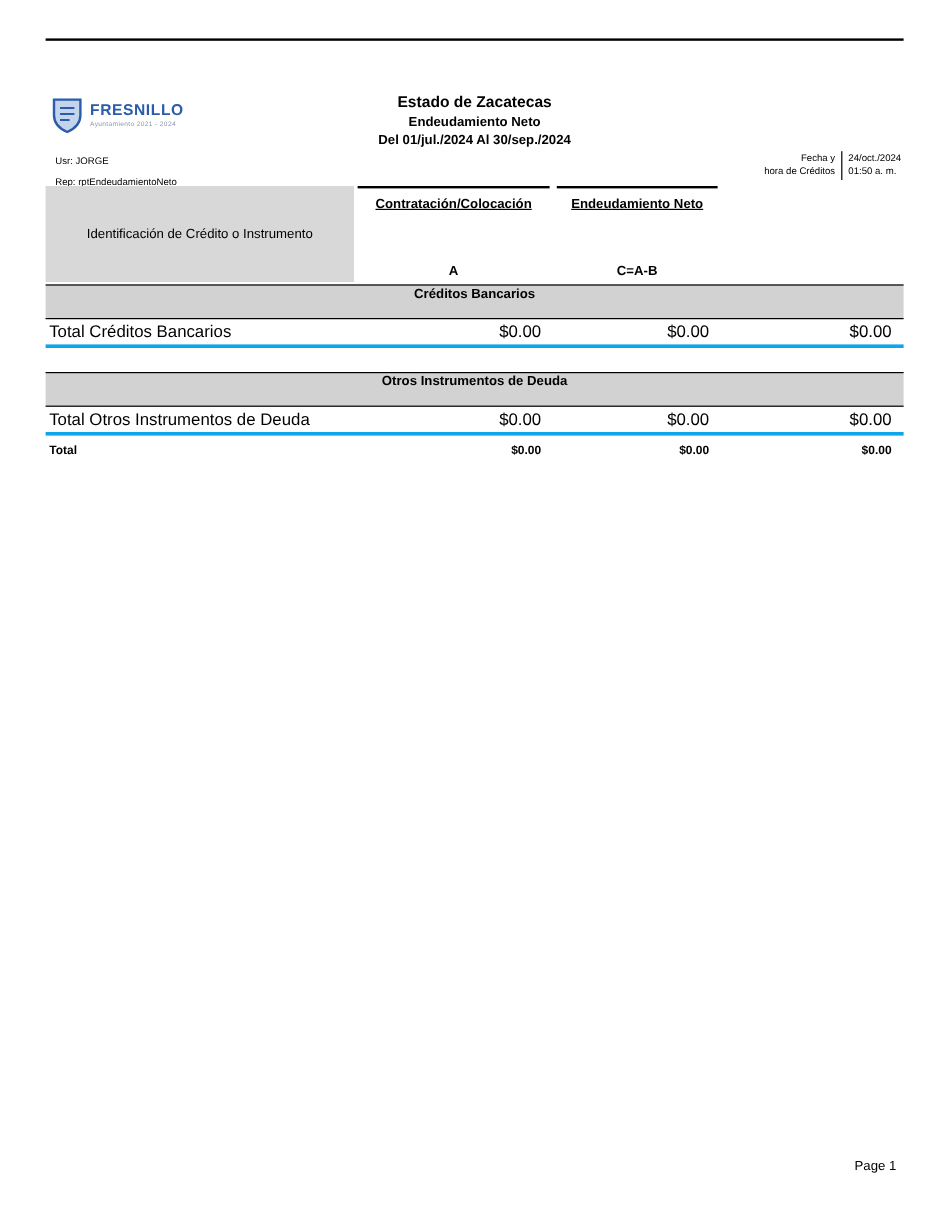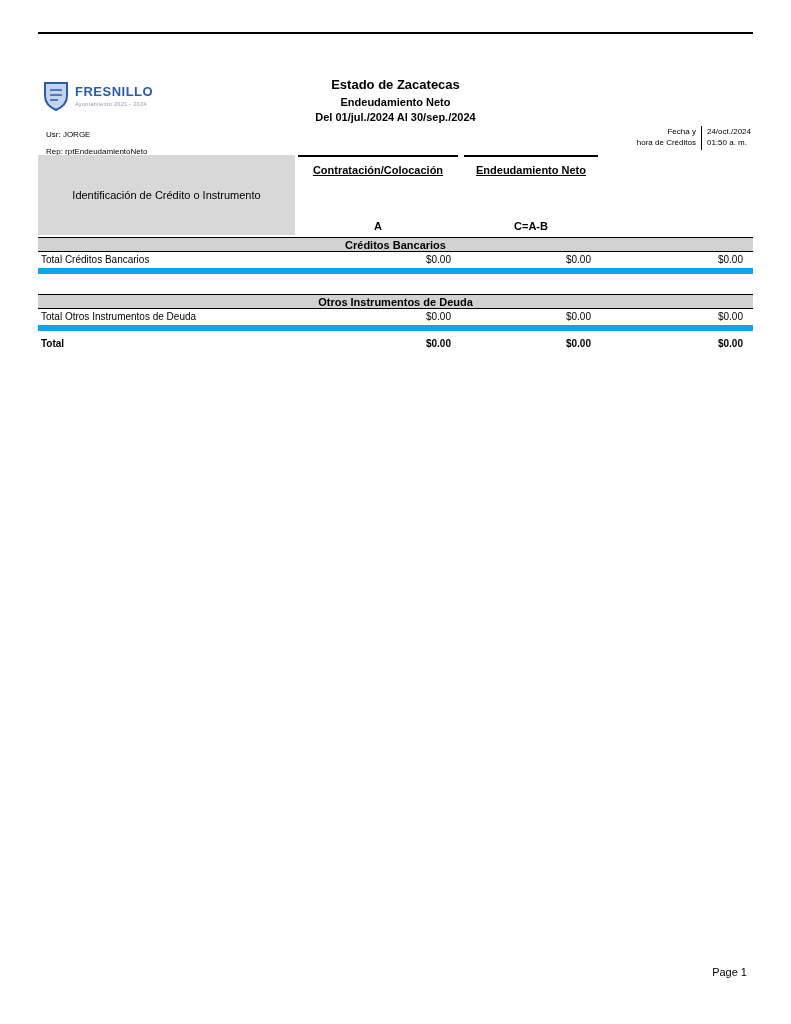--- a/index.html
+++ b/index.html
@@ -117,26 +117,26 @@
   }
 
   .band {
     margin-top: 2px;
     background: #d2d2d2;
     border-top: 1.5px solid #000;
     border-bottom: 1px solid #000;
     text-align: center;
     font-size: 11px;
     font-weight: bold;
-    padding: 1px 0 0 0;
+    padding: 1px 0 14px 0;
   }
 
   .trow {
-    font-size: 10px;
-    border-bottom: 6px solid #0ea5e9;
+    font-size: 14px;
+    border-bottom: 3px solid #0ea5e9;
     padding: 2px 0 3px 0;
   }
   .trow .label { padding-left: 3px; text-align: left; }
   .trow .num   { text-align: right; padding-right: 10px; }
 
   .section-gap { height: 18px; }
 
   .total-row {
     font-size: 10px;
     font-weight: bold;

